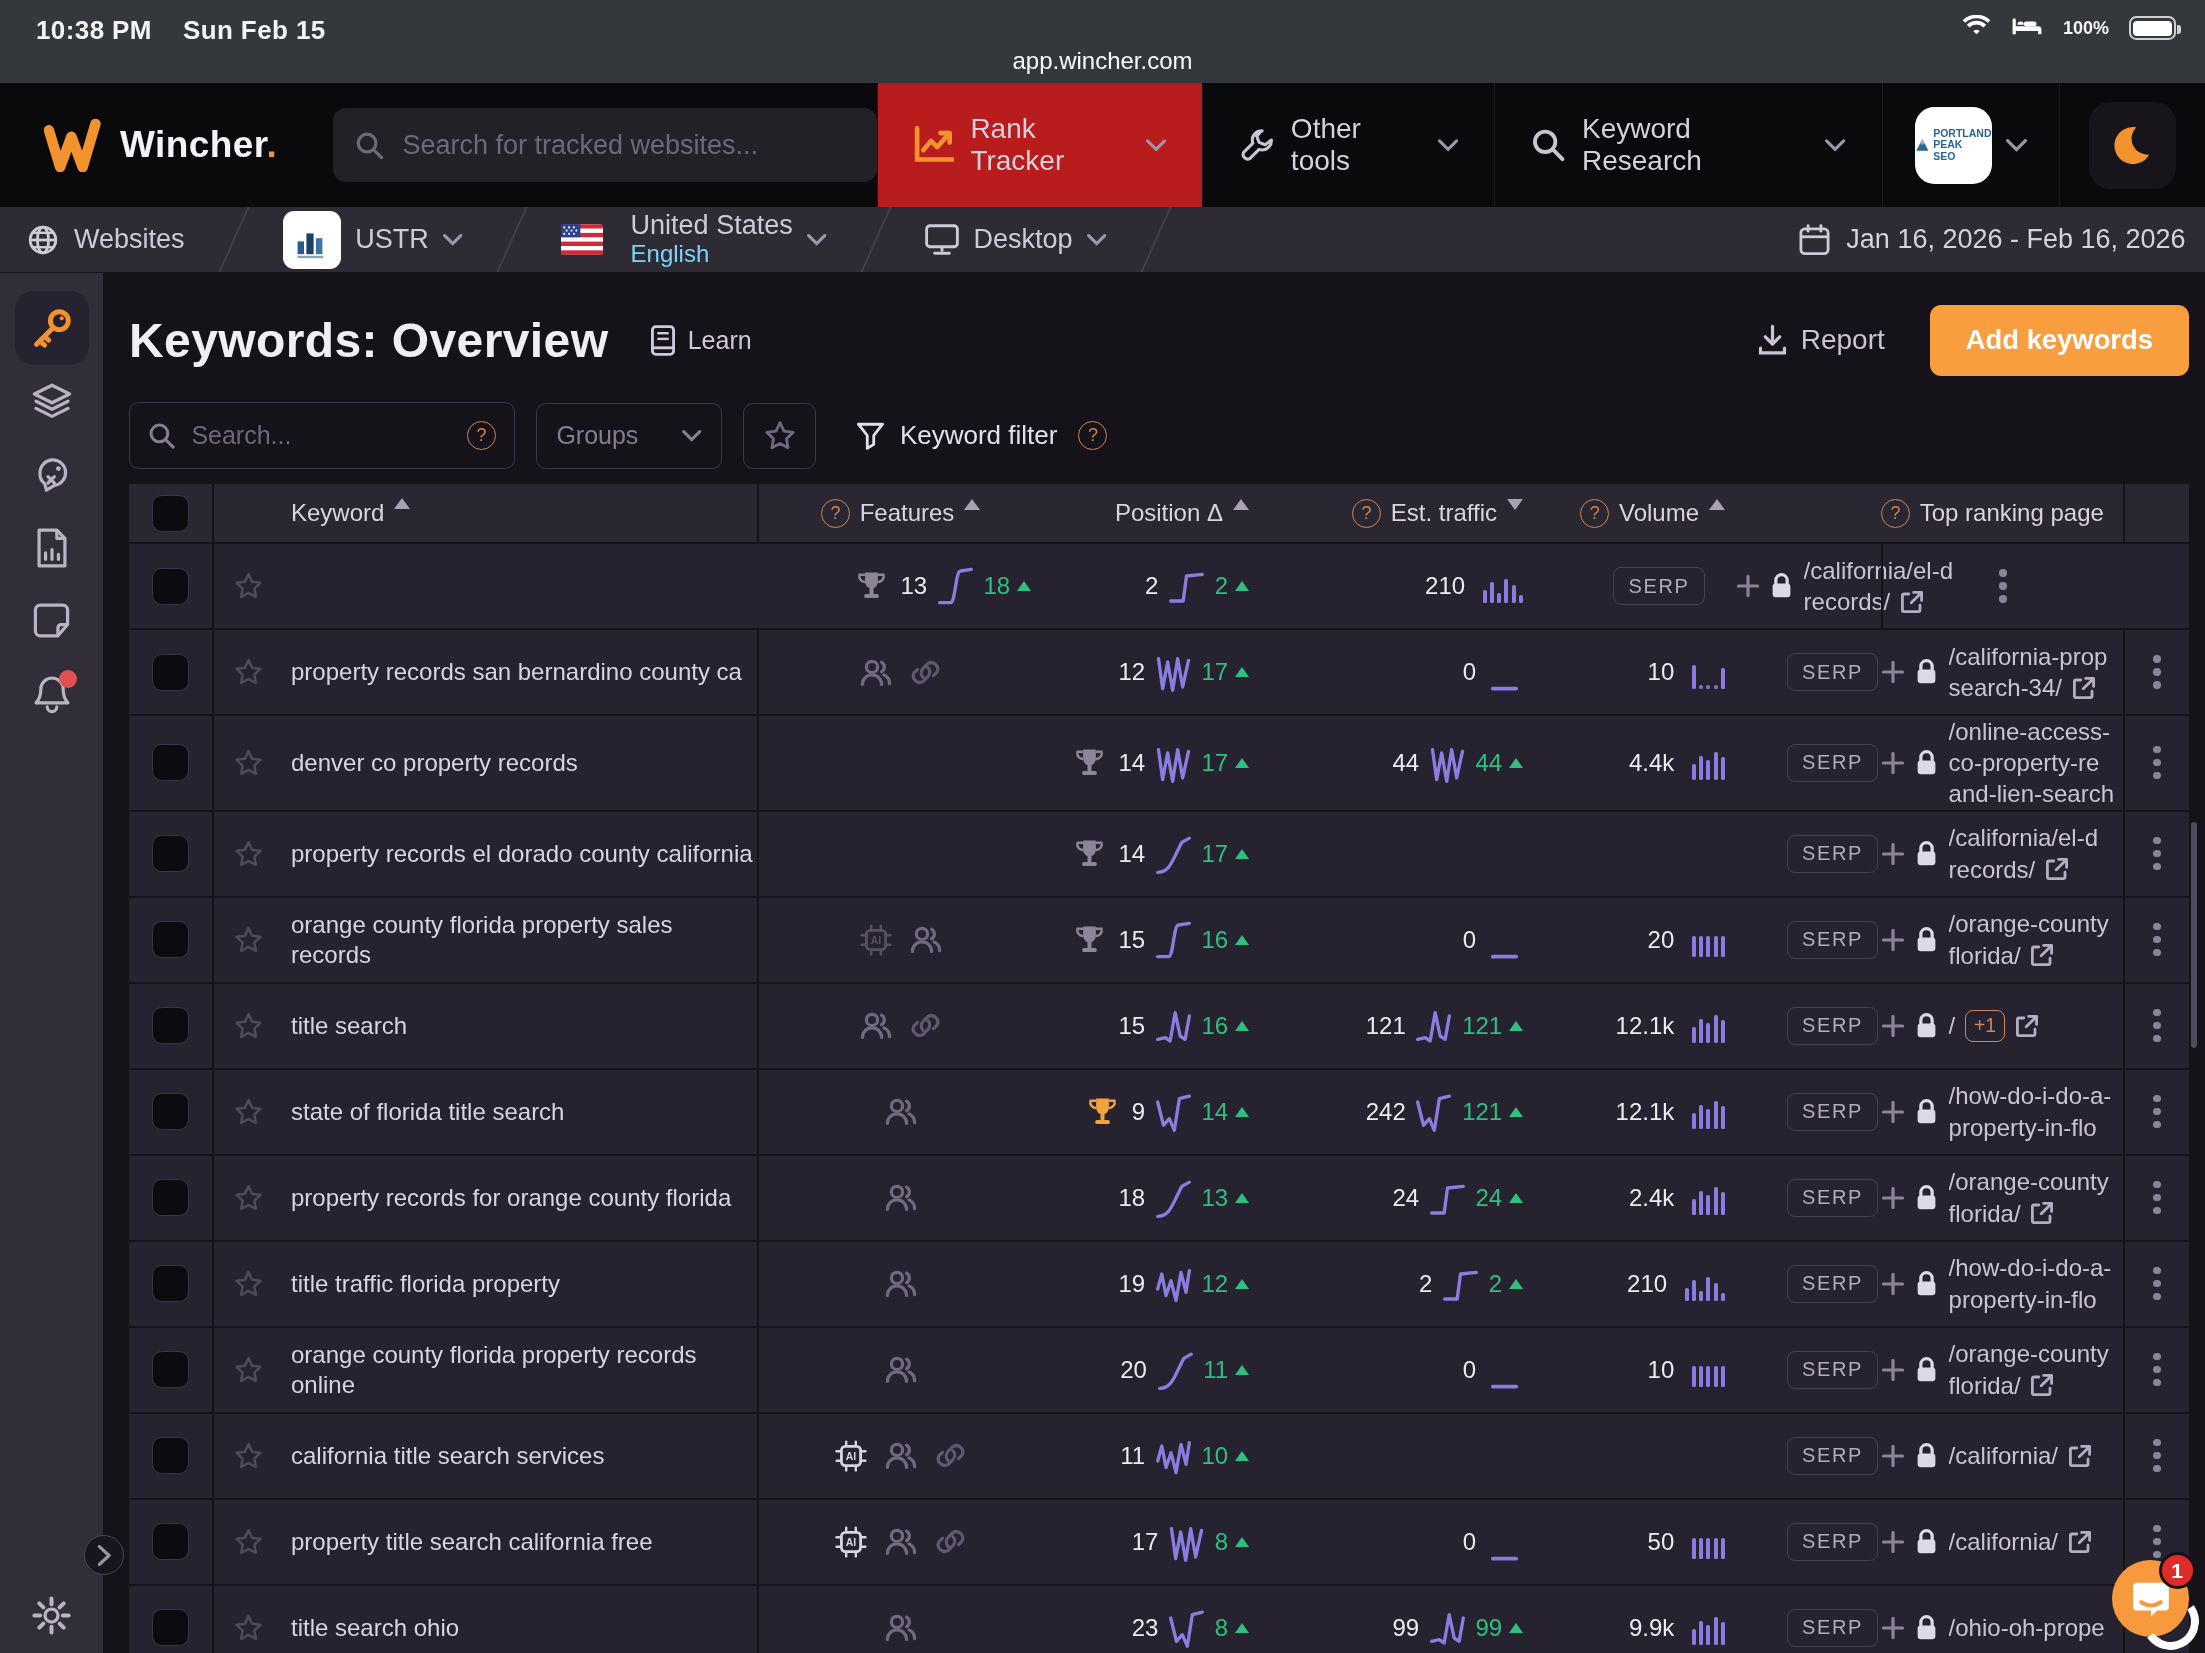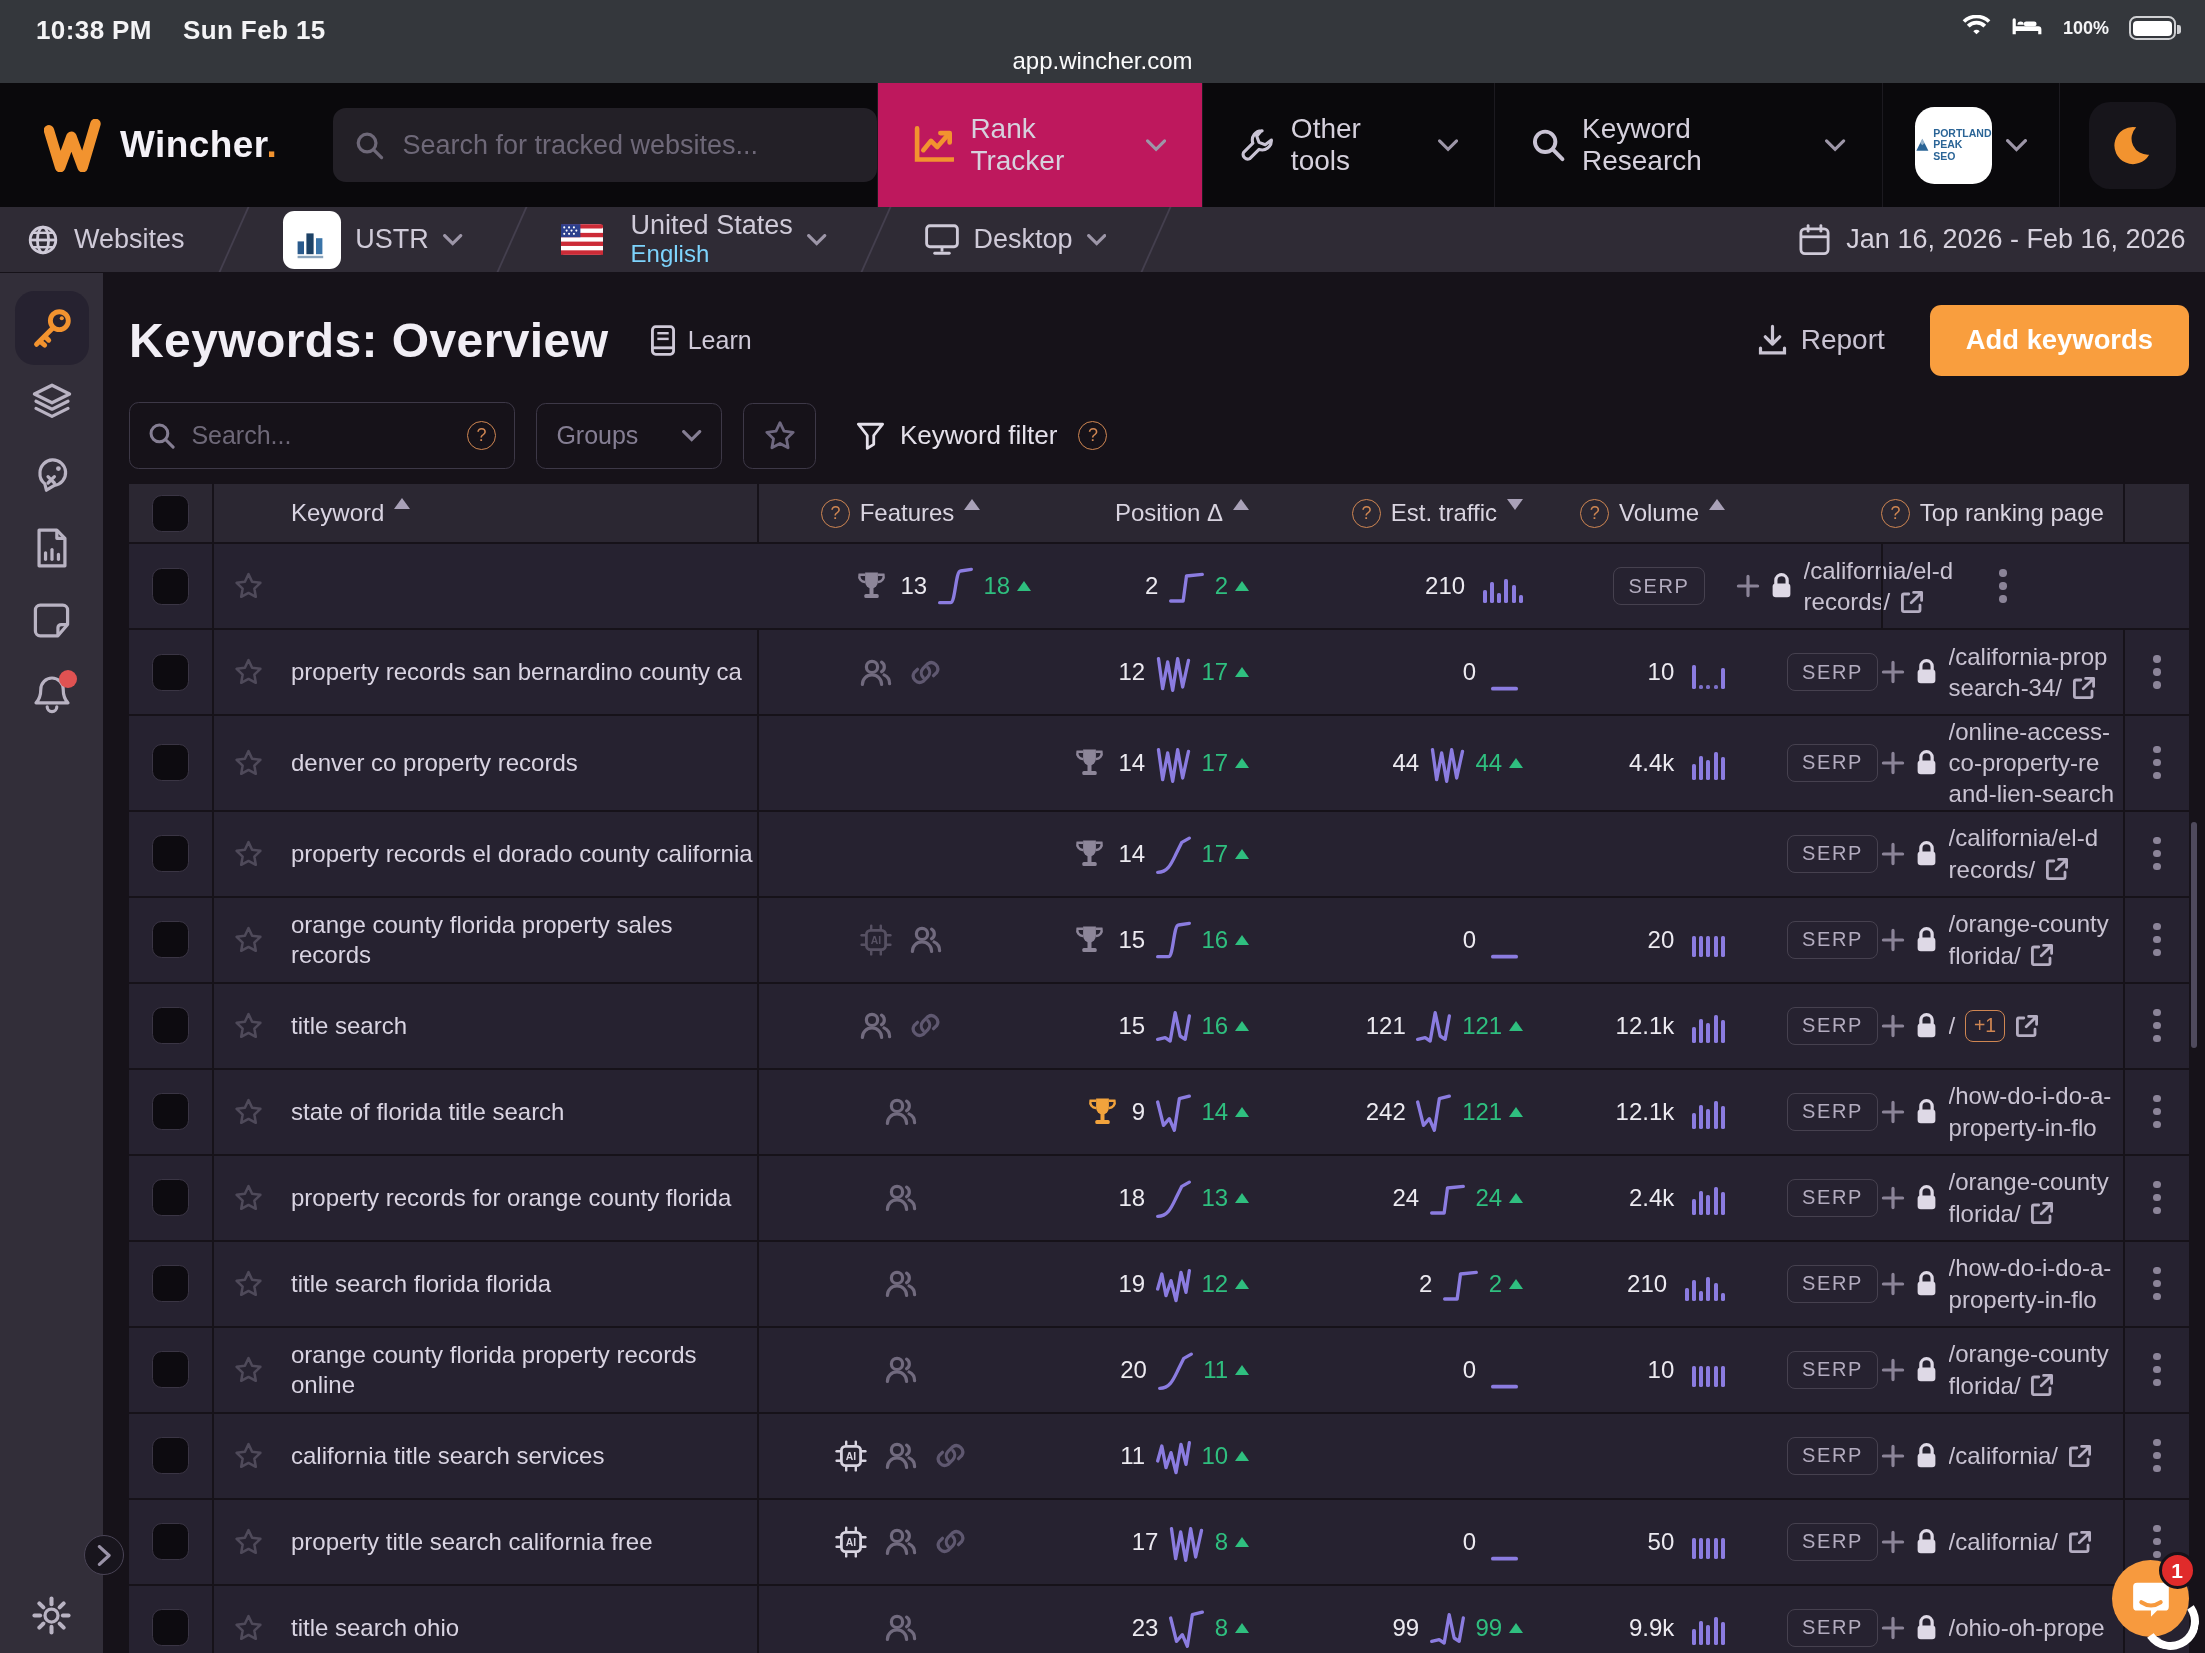--- a/index.html
+++ b/index.html
@@ -16,21 +16,21 @@
   .batt .tip { position:absolute; right:-6.5px; top:6.5px; width:4px; height:9.7px; background:#cfd0d3; border-radius:0 2.4px 2.4px 0; }
 
   
   .appheader { position:absolute; top:83px; left:0; width:100%; height:124px; background:#0a090c; display:flex; align-items:stretch; }
   .brand { display:flex; align-items:center; gap:18px; padding-left:44px; width:339px; }
   .brand-text { font-size:37px; font-weight:700; color:#f4f1f7; letter-spacing:0.4px; }
   .brand-text .dot { color:#f2932f; }
   .hsearch { align-self:center; width:555px; height:74px; background:#232027; border-radius:13px; display:flex; align-items:center; gap:18px; padding:0 22.6px; color:#6e6878; font-size:27px; }
   .hnav { margin-left:auto; display:flex; align-items:stretch; }
   .hnav-item { display:flex; align-items:center; gap:16px; padding:0 36px; font-size:28px; color:#d6d1dd; border-left:0.8px solid #1c1a20; cursor:pointer; }
-  .hnav-item.active { background:#be185d; }
+  .hnav-item.active { background:#b91c1c; }
   .avatar-wrap { display:flex; align-items:center; gap:14.5px; padding:0 32px; border-left:0.8px solid #1c1a20; }
   .avatar { width:77px; height:77px; background:#fff; border-radius:19.4px; display:flex; align-items:center; justify-content:center; gap:4px; overflow:hidden; }
   .avatar .txt { color:#2a6496; font-weight:700; font-size:10.5px; line-height:11.3px; }
   .moonbtn-wrap { display:flex; align-items:center; padding:0 29px; border-left:0.8px solid #1c1a20; }
   .moonbtn { width:87px; height:87px; background:#17151b; border-radius:21px; display:flex; align-items:center; justify-content:center; }
 
   
   .breadcrumb { position:absolute; top:207px; left:0; width:100%; height:65px; background:#2f2b35; display:flex; align-items:center; font-size:27px; color:#cfcad8; }
   .bc-item { display:flex; align-items:center; gap:14.5px; padding:0 27.4px; height:100%; }
   .bc-sep { width:1.6px; height:100%; background:#443f4e; transform:skewX(-24deg); margin:0 21px; }
@@ -1075,21 +1075,21 @@
           <div class="tgrid trow">
     <div class="cell c-check">
               <span class="checkbox"></span>
             </div>
     <div class="cell c-star">
               <svg width="29" height="27.4" viewBox="0 0 40 38">
                 <path d="M20 3 l5 10.5 11.5 1.5 -8.4 8 2 11.4 L20 29 l-10.1 5.4 2-11.4 -8.4-8 L15 13.5 Z" fill="none" stroke="#4f4a5a" stroke-width="3.5" stroke-linejoin="round"></path>
               </svg>
             </div>
     <div class="cell c-kw">
-              <span>title search florida florida</span>
+              <span>title traffic florida property</span>
             </div>
     <div class="cell c-feat">
               <svg width="32" height="29" viewBox="0 0 40 36">
                 <circle cx="15" cy="11" r="7" fill="none" stroke="#716a7e" stroke-width="4"></circle>
                 <path d="M3 33 a12 12 0 0 1 24 0" fill="none" stroke="#716a7e" stroke-width="4" stroke-linecap="round"></path>
                 <path d="M27 5 a7 7 0 0 1 0 12 M30 21 a12 12 0 0 1 7 11" fill="none" stroke="#716a7e" stroke-width="4" stroke-linecap="round"></path>
               </svg>
             </div>
     <div class="cell c-right">
       <span class="val">19</span>

